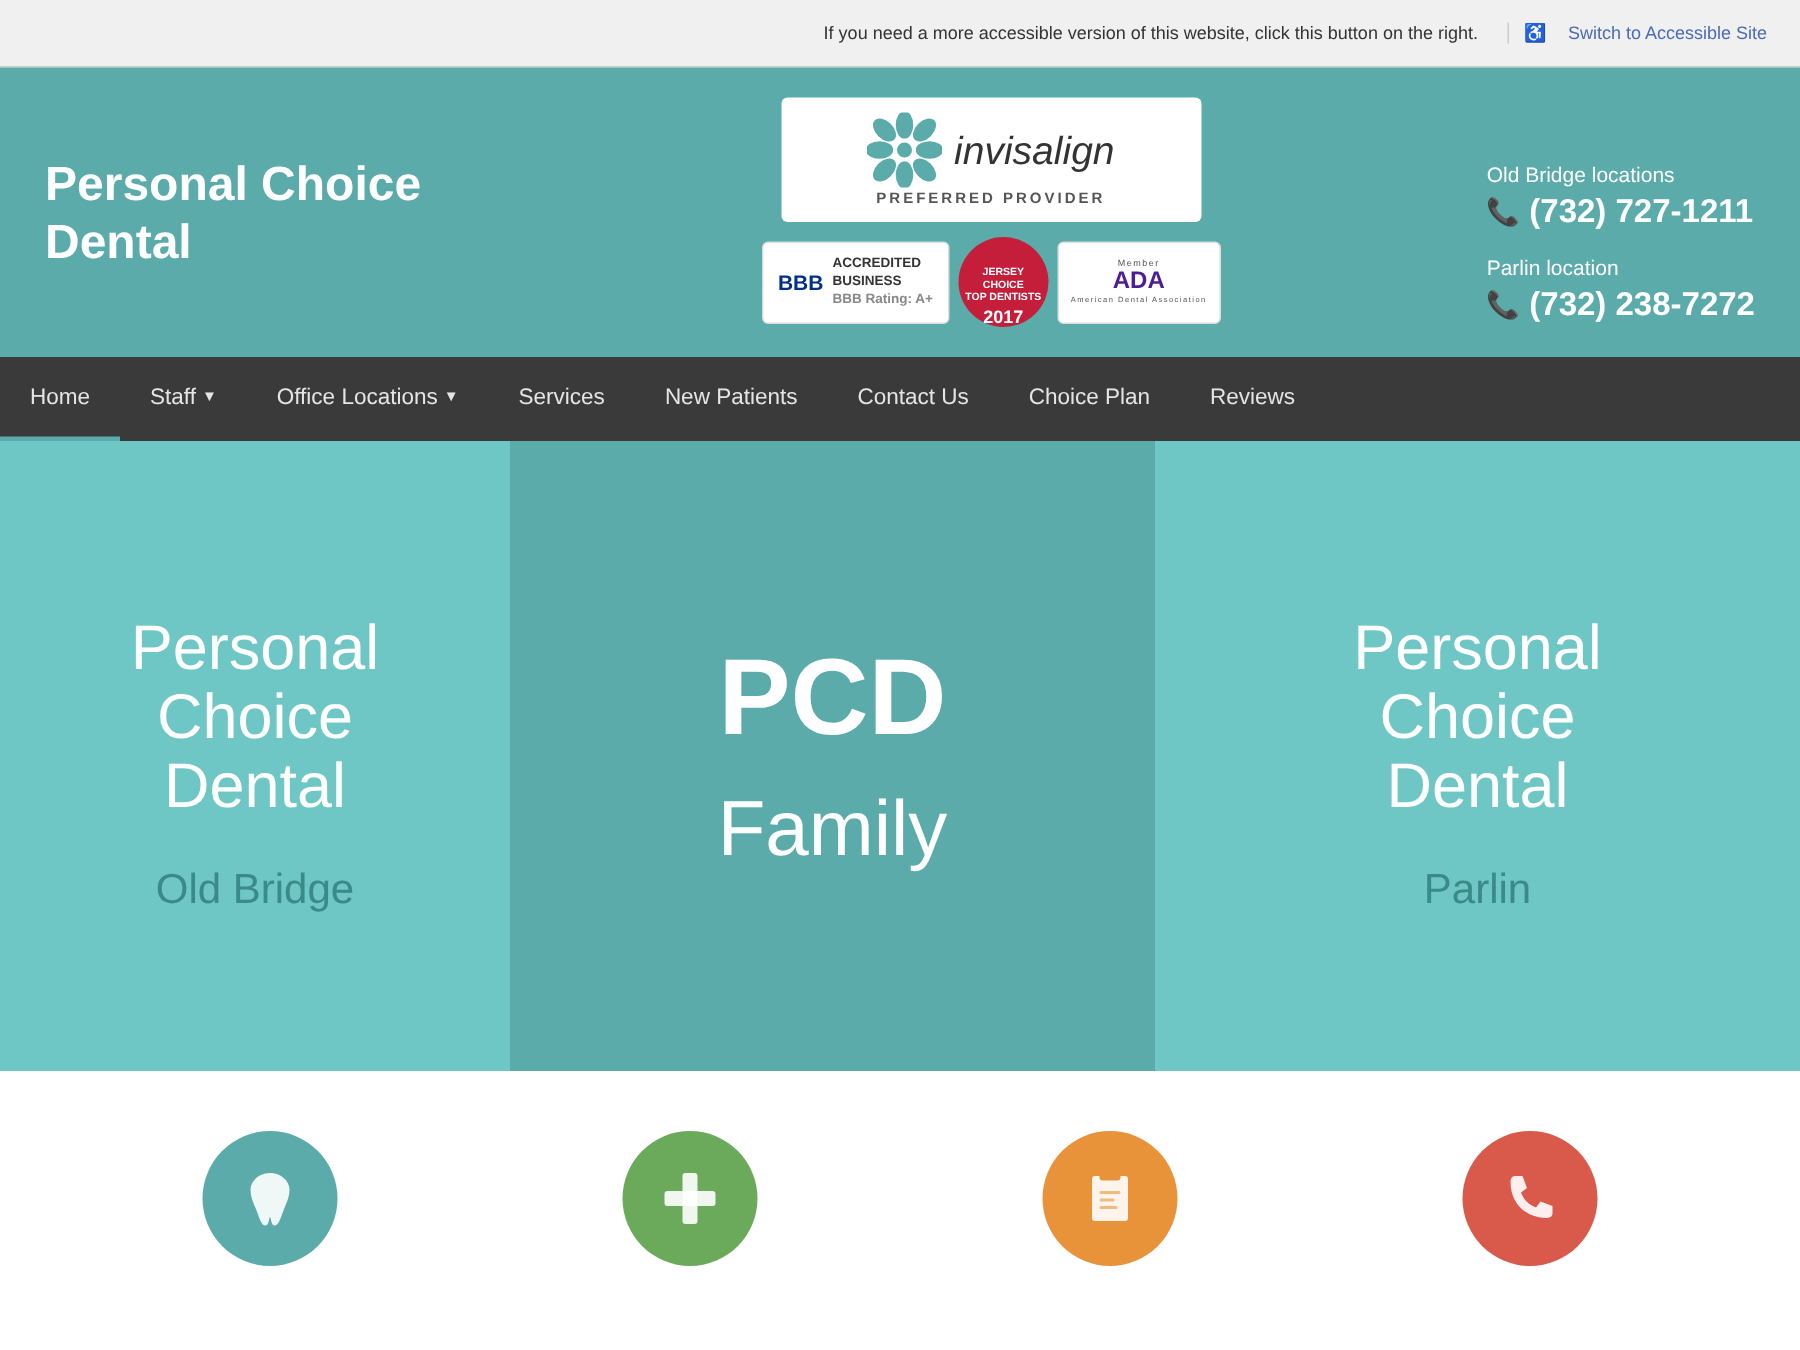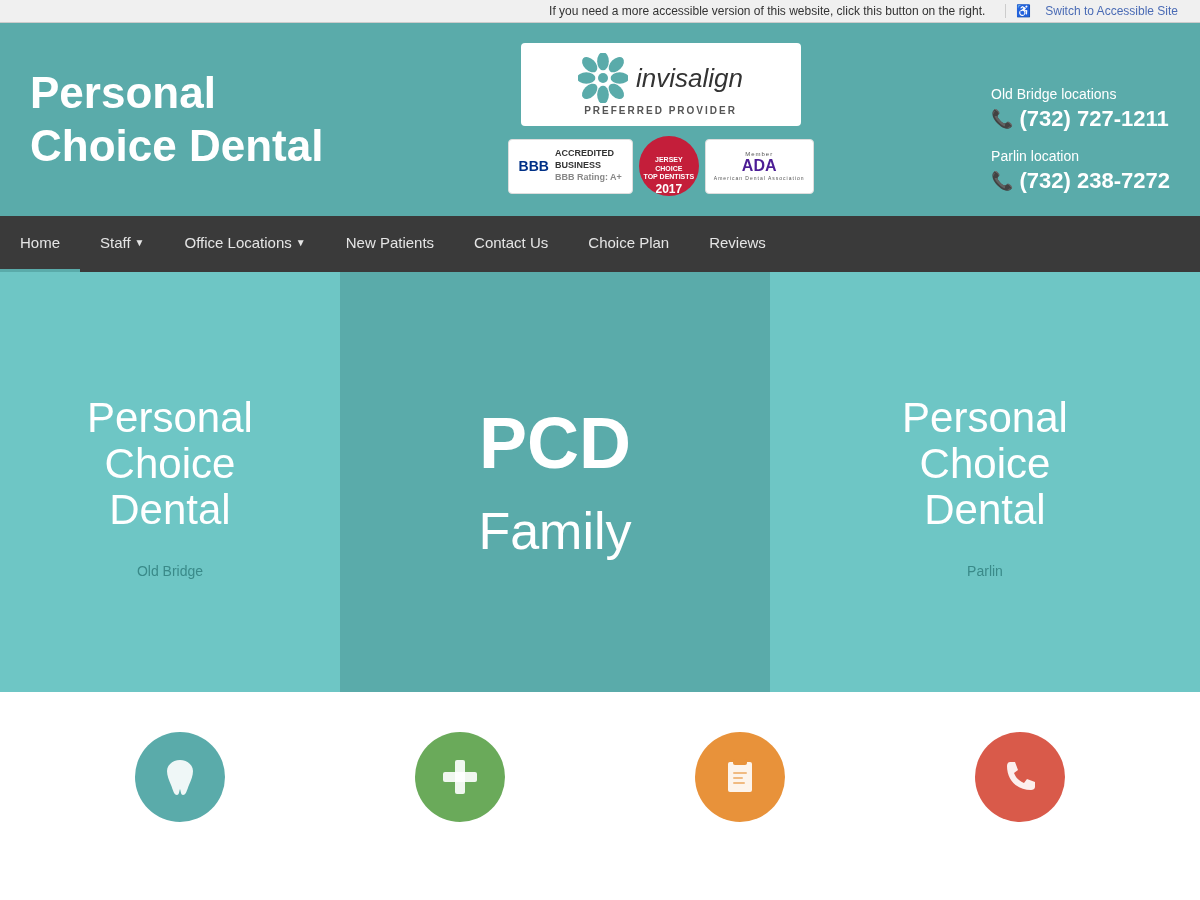--- a/index.html
+++ b/index.html
@@ -5,21 +5,21 @@
     * { margin: 0; padding: 0; box-sizing: border-box; }
     body { font-family: Arial, sans-serif; width: 1200px; overflow-x: hidden; }
 
     
     .accessibility-bar {
       background: #f0f0f0;
       border-bottom: 1px solid #ccc;
       display: flex;
       justify-content: flex-end;
       align-items: center;
-      padding: 4px 12px;
+      padding: 15px 12px;
       font-size: 12px;
       color: #333;
       gap: 10px;
     }
     .accessibility-bar span { flex: 1; text-align: right; padding-right: 10px; }
     .accessibility-link {
       color: #4a6bb5;
       text-decoration: none;
       display: flex;
       align-items: center;
@@ -33,21 +33,21 @@
     .site-header {
       background: #5aabaa;
       padding: 20px 30px;
       display: flex;
       align-items: center;
       justify-content: space-between;
       min-height: 180px;
     }
     .site-title {
       color: white;
-      font-size: 44px;
+      font-size: 32px;
       font-weight: bold;
       max-width: 300px;
       line-height: 1.2;
     }
     .header-center {
       display: flex;
       flex-direction: column;
       align-items: center;
       gap: 10px;
     }
@@ -193,21 +193,21 @@
     .hero-panel-text {
       color: white;
       font-size: 42px;
       font-weight: 300;
       text-align: center;
       line-height: 1.1;
       padding: 20px;
     }
     .hero-subtitle {
       color: #3a8a89;
-      font-size: 14px;
+      font-size: 28px;
       text-align: right;
       padding: 10px 20px;
       display: flex;
       align-items: center;
       gap: 10px;
     }
     .hero-subtitle::before, .hero-subtitle::after {
       content: '';
       flex: 1;
       height: 2px;
@@ -335,20 +335,23 @@
   </a>
   <a class="nav-item">
     <span>Staff</span>
     <span class="chevron">▼</span>
   </a>
   <a class="nav-item">
     <span>Office Locations</span>
     <span class="chevron">▼</span>
   </a>
   <a class="nav-item">
+    <span>Services</span>
+  </a>
+  <a class="nav-item">
     <span>New Patients</span>
   </a>
   <a class="nav-item">
     <span>Contact Us</span>
   </a>
   <a class="nav-item">
     <span>Choice Plan</span>
   </a>
   <a class="nav-item">
     <span>Reviews</span>

